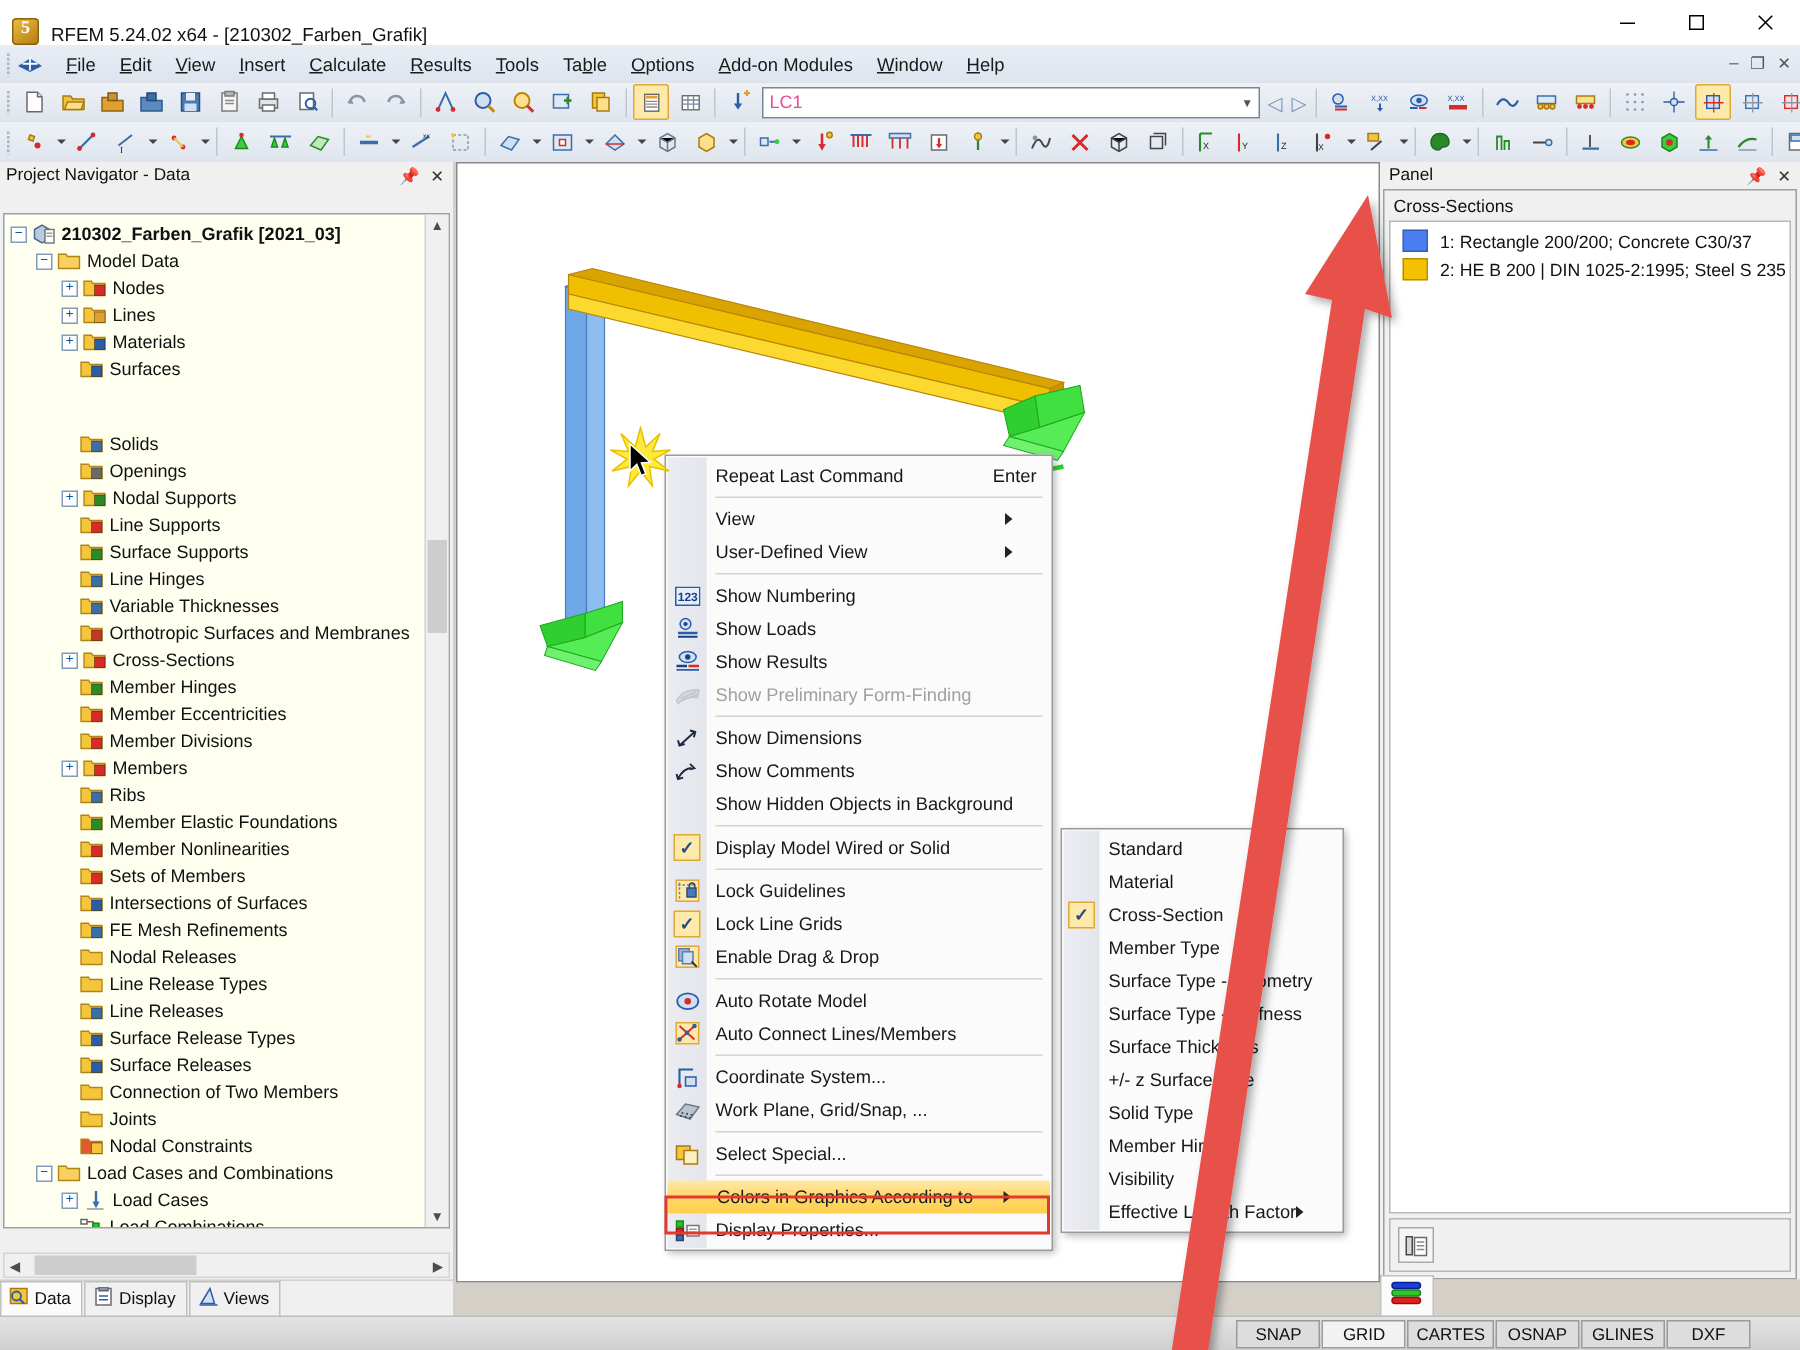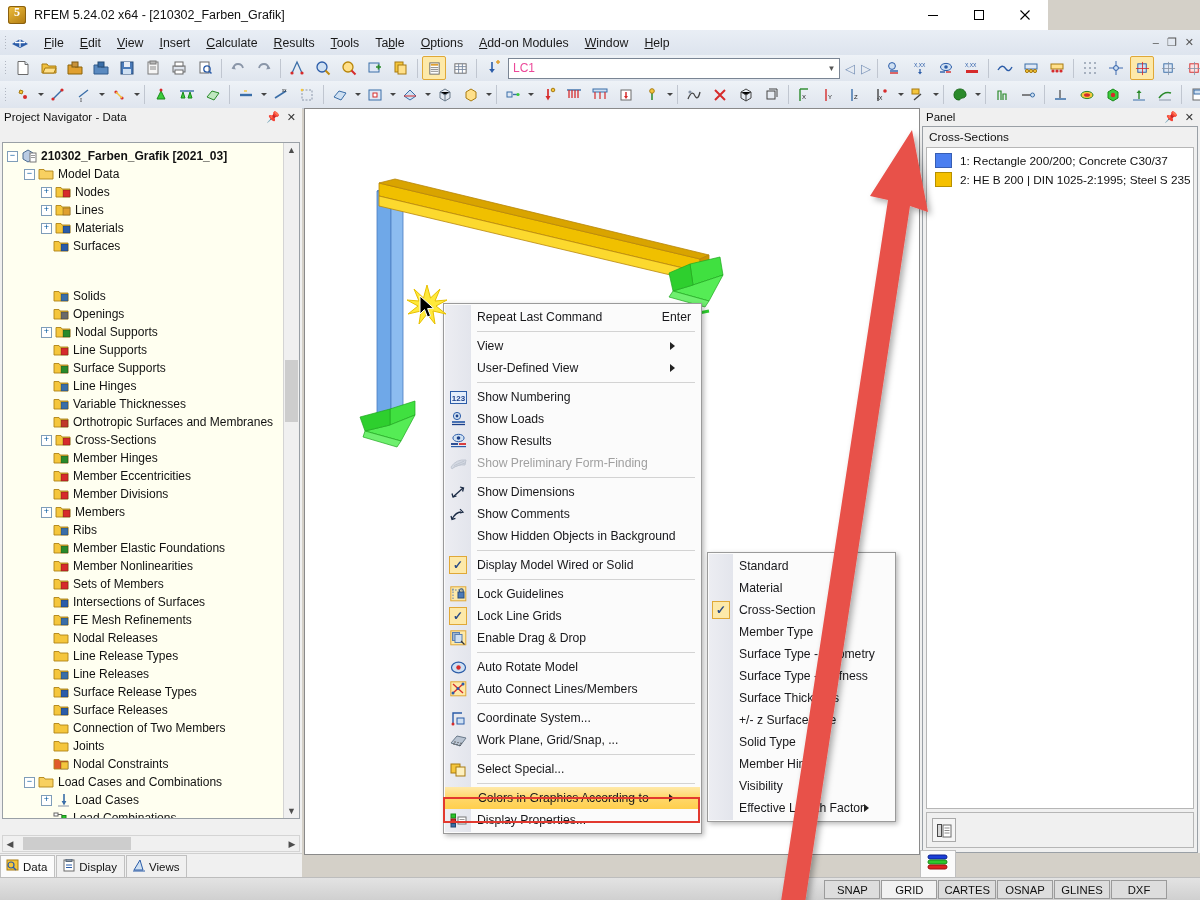--- a/index.html
+++ b/index.html
@@ -12,24 +12,24 @@
   }
   #app {
     position: relative;
     width: 1200px; height: 900px;
     background: #d4d0c8;
     overflow: hidden;
   }
 
   
   .titlebar {
-    position: absolute; left: 0; top: 0; width: 1048px; height: 30px;
+    position: absolute; left: 0; top: 0; width: 1200px; height: 30px;
     background: #ffffff;
     border-bottom: 1px solid #e8e8e8;
-    display: flex; align-items: center;
+    display: flex; align-items: flex-end;
   }
   .titlebar .app-icon {
     width: 18px; height: 18px; margin-left: 8px; margin-right: 8px;
     background: linear-gradient(145deg,#f0c040,#b07a10);
     border-radius: 3px; position: relative; flex: 0 0 auto;
     box-shadow: inset 0 0 0 1px #8a6010;
   }
   .titlebar .app-icon::after {
     content: "5"; position: absolute; left: 0; top: -1px; width: 18px;
     text-align: center; font-size: 12px; font-weight: bold; color: #fff;

